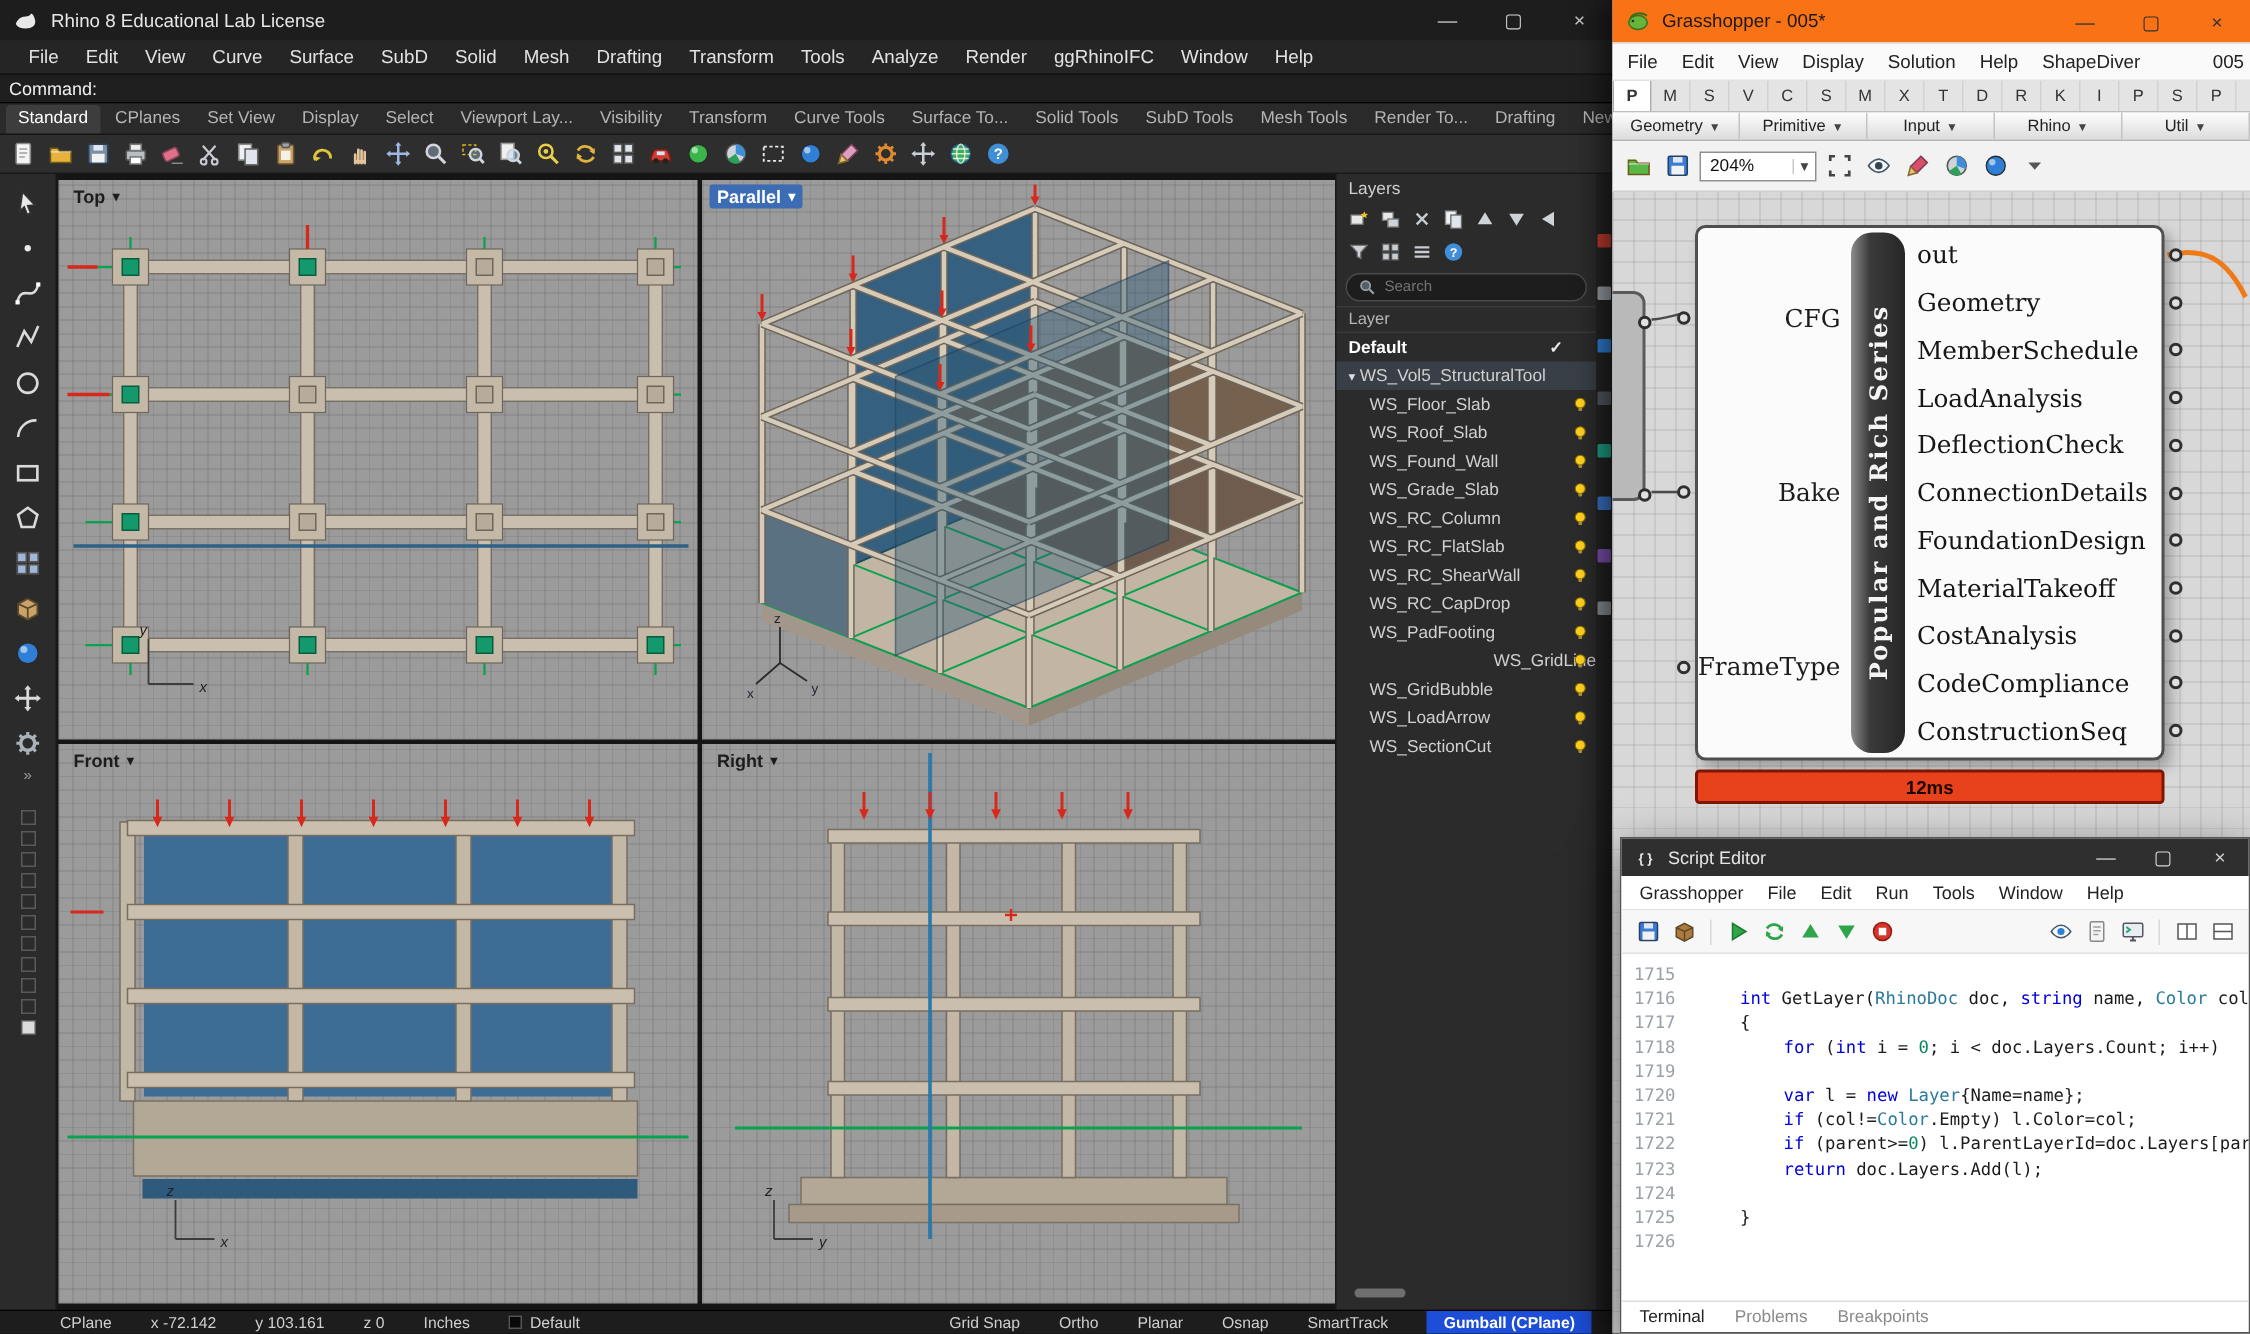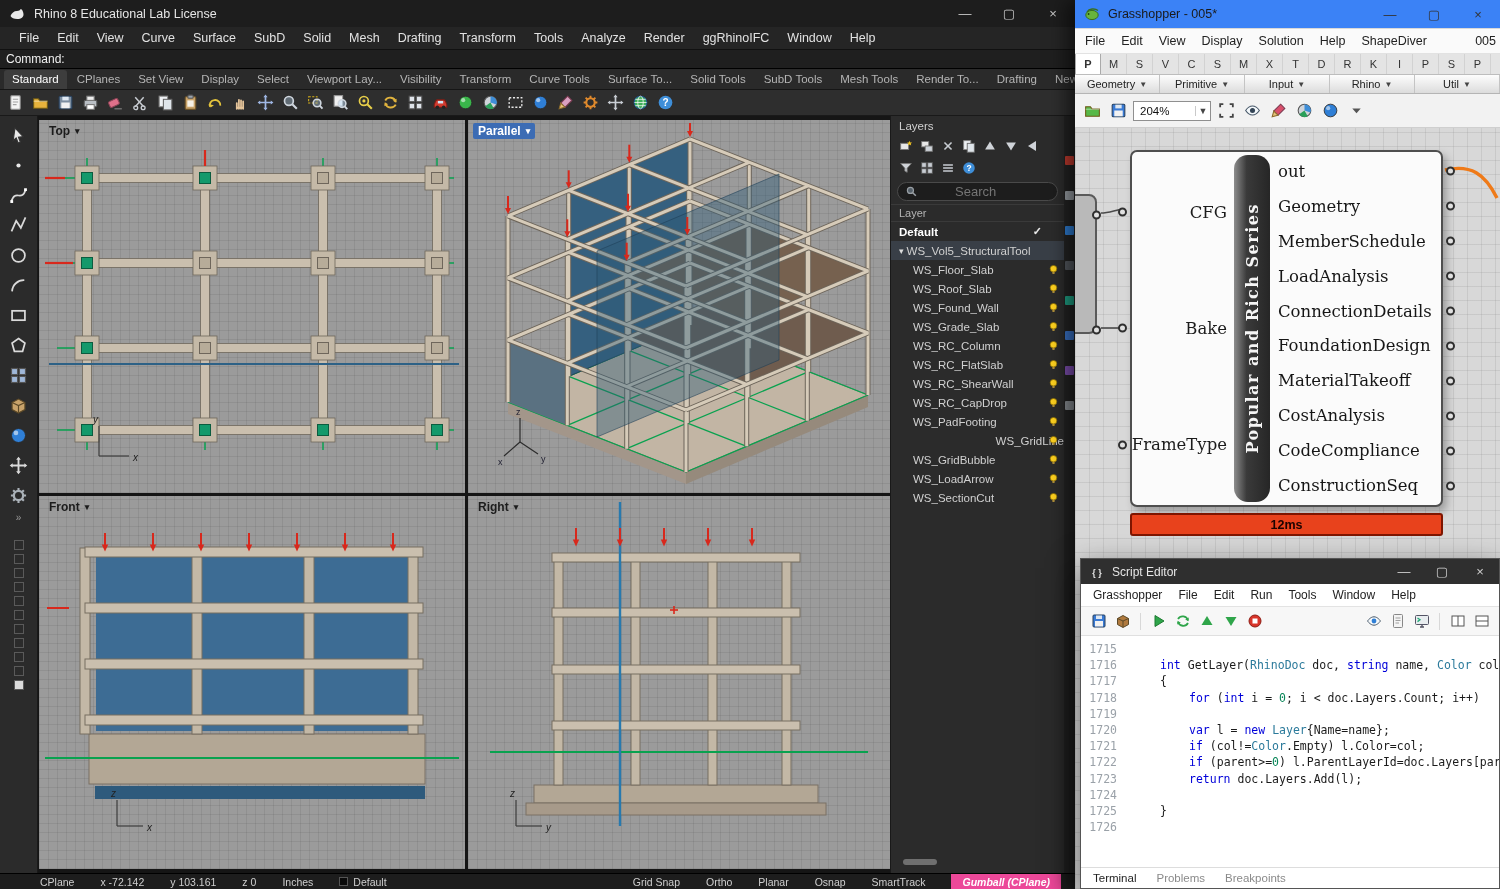--- a/index.html
+++ b/index.html
@@ -46,37 +46,37 @@
   .vp-label{position:absolute;left:5px;top:3px;display:flex;align-items:center;gap:5px;font-size:12px;font-weight:bold;color:#1c1c1c;z-index:5;padding:1px 5px;}
   .vp-label .caret{font-size:9px;}
   .vp.active .vp-label{background:#3c6cb4;color:#fff;border-radius:2px;}
 
   
   #layers-panel{position:absolute;right:11px;top:0;width:174px;bottom:0;background:#2b2b2b;border-left:1px solid #191919;color:#d5d5d5;}
   .lp-title{height:19px;display:flex;align-items:center;padding-left:8px;font-size:11.5px;color:#cfcfcf;}
   .lp-iconrow{height:22px;display:flex;align-items:center;gap:3px;padding-left:6px;}
   .lp-iconrow .icon{width:18px;height:18px;}
   .lp-search{margin:3px 6px;height:19px;background:#1d1d1d;border:1px solid #4a4a4a;border-radius:10px;display:flex;align-items:center;padding:0 7px;gap:5px;}
-  .lp-search input{background:transparent;border:none;outline:none;color:#bbb;font-size:13px;width:120px;margin-left:32px;}
+  .lp-search input{background:transparent;border:none;outline:none;color:#bbb;font-size:10px;width:120px;}
   .lp-header{height:18px;display:flex;align-items:center;padding:0 8px;font-size:11px;color:#b5b5b5;border-top:1px solid #3a3a3a;border-bottom:1px solid #3a3a3a;}
   .layer-row{height:19px;display:flex;align-items:center;font-size:11.5px;color:#d0d0d0;position:relative;padding-left:8px;}
   .layer-row.bold{font-weight:bold;color:#fff;}
   .layer-row.selected{background:rgba(95,115,145,.28);}
   .layer-row .expander{font-size:9px;margin-right:3px;color:#ddd;}
   .layer-row .check{position:absolute;right:22px;color:#e8e8e8;font-size:11px;}
   .layer-row .bulb{position:absolute;right:4px;width:13px;height:13px;}
   .scroll-nub{position:absolute;bottom:8px;left:12px;width:34px;height:6px;border-radius:3px;background:#6f6f6f;}
 
   
   #panel-strip{position:absolute;right:0;top:0;width:11px;bottom:0;background:#232323;display:flex;flex-direction:column;align-items:center;gap:26px;padding-top:40px;}
   #panel-strip i{display:block;width:9px;height:9px;border-radius:1px;}
 
   
   #gh{left:1075px;top:0;width:425px;height:889px;background:#ececec;box-shadow:-8px 0 18px rgba(0,0,0,.55);display:flex;flex-direction:column;}
-  .gh-title{height:29px;background:#3b82f6;border-bottom:1px solid #d8d8d8;display:flex;align-items:center;padding-left:8px;gap:7px;font-size:12.5px;color:#1a1a1a;flex:none;}
+  .gh-title{height:29px;background:#f97316;border-bottom:1px solid #d8d8d8;display:flex;align-items:center;padding-left:8px;gap:7px;font-size:12.5px;color:#1a1a1a;flex:none;}
   .gh-title .controls{margin-left:auto;display:flex;height:100%;color:#333;}
   .gh-menu{height:25px;background:#fafafa;border-bottom:1px solid #e2e2e2;display:flex;align-items:center;padding:0 2px;font-size:12.5px;color:#222;flex:none;}
   .gh-menu span{padding:0 8px;}
   .gh-menu .right{margin-left:auto;padding-right:2px;}
   .gh-cats{height:21px;background:#e4e4e4;display:flex;align-items:stretch;border-bottom:1px solid #bdbdbd;flex:none;}
   .gh-cat{width:26px;text-align:center;font-size:11px;color:#333;padding-top:4px;border-right:1px solid #d2d2d2;}
   .gh-cat.active{background:#fff;font-weight:bold;border-right:1px solid #aaa;border-left:1px solid #aaa;}
   .gh-panels{height:19px;background:linear-gradient(#fdfdfd,#dcdcdc);border-bottom:1px solid #b5b5b5;display:flex;flex:none;}
   .gh-panel{flex:1;display:flex;align-items:center;justify-content:center;font-size:11px;color:#222;gap:4px;border-right:1px solid #c4c4c4;}
   .gh-panel .caret{font-size:8px;color:#444;}
@@ -899,21 +899,21 @@
         </span>
         <span class="st-item">
           <span>Planar</span>
         </span>
         <span class="st-item">
           <span>Osnap</span>
         </span>
         <span class="st-item">
           <span>SmartTrack</span>
         </span>
-        <span class="st-item chip" style="background: #ec4899; font-style: italic;">
+        <span class="st-item chip" style="background: #1d4ed8;">
           <span>Gumball (CPlane)</span>
         </span>
       </div>
   </div>
 
   <div id="gh" class="win">
     <div class="gh-title">
       <span class="icon" id="gh-app-icon">
           <svg viewBox="0 0 18 18" width="18" height="18">
             <ellipse cx="9" cy="10" rx="6.2" ry="4.6" fill="#67b43c" stroke="#39701c"></ellipse>
@@ -1078,20 +1078,24 @@
             </div>
             <div class="comp-output">
               <span>MemberSchedule</span>
               <span class="grip grip-r"></span>
             </div>
             <div class="comp-output">
               <span>LoadAnalysis</span>
               <span class="grip grip-r"></span>
             </div>
             <div class="comp-output">
+              <span>DeflectionCheck</span>
+              <span class="grip grip-r"></span>
+            </div>
+            <div class="comp-output">
               <span>ConnectionDetails</span>
               <span class="grip grip-r"></span>
             </div>
             <div class="comp-output">
               <span>FoundationDesign</span>
               <span class="grip grip-r"></span>
             </div>
             <div class="comp-output">
               <span>MaterialTakeoff</span>
               <span class="grip grip-r"></span>

